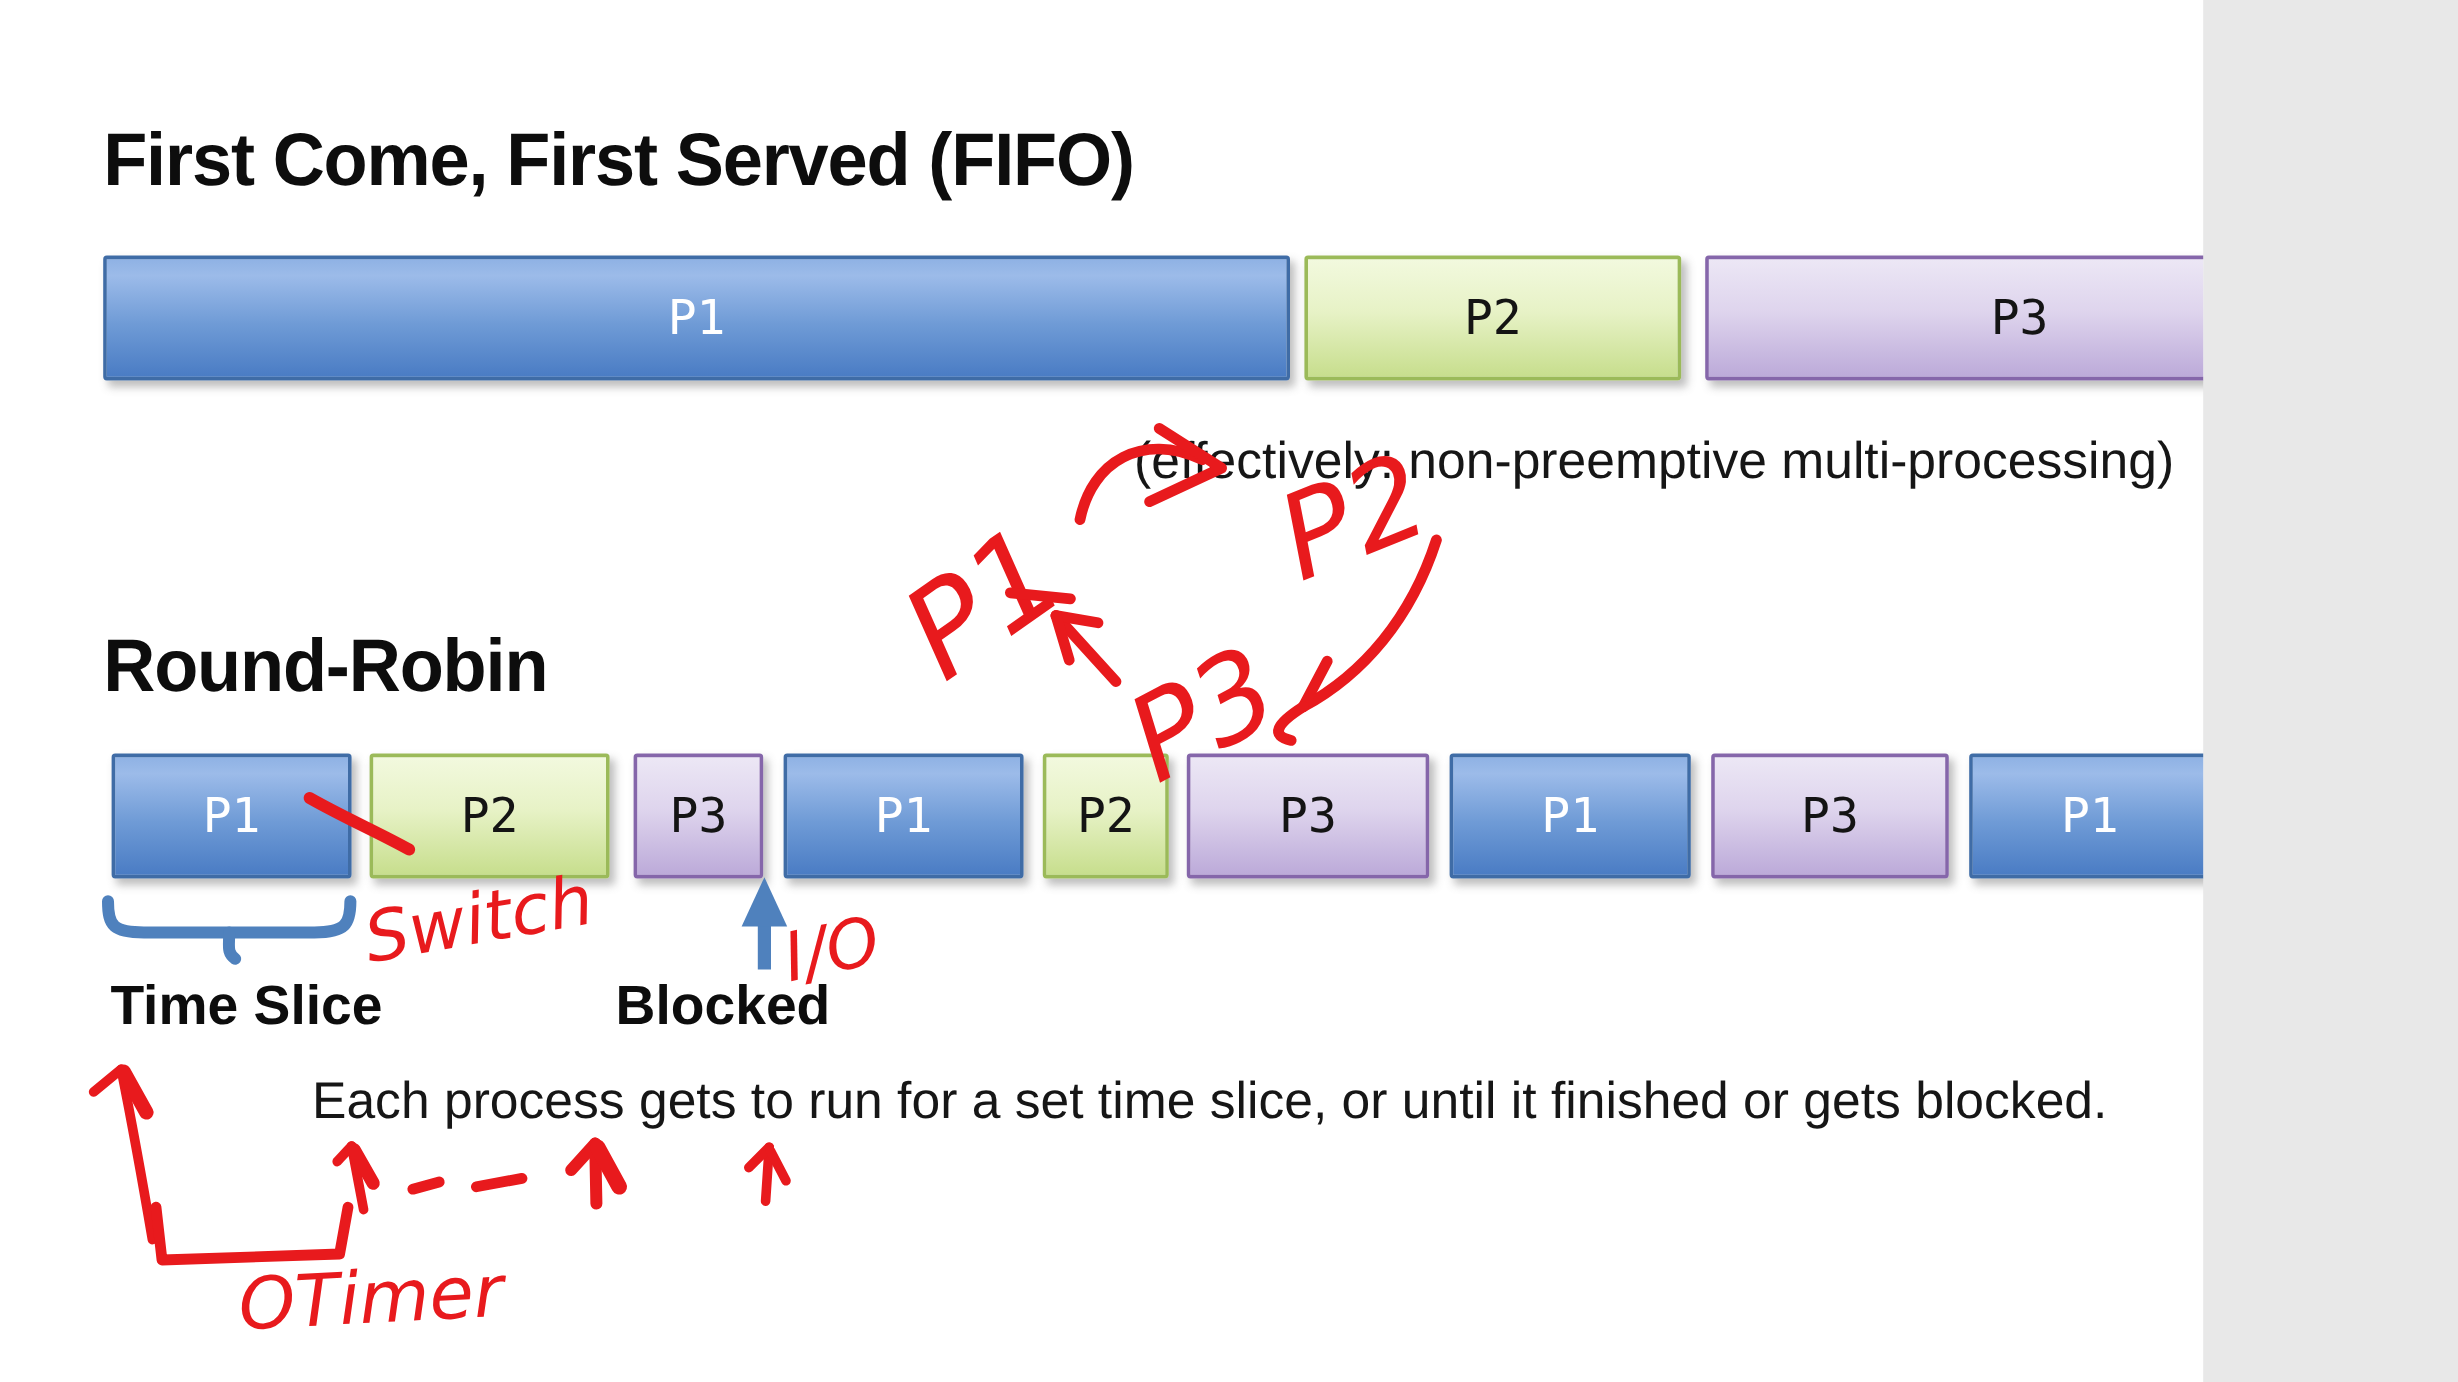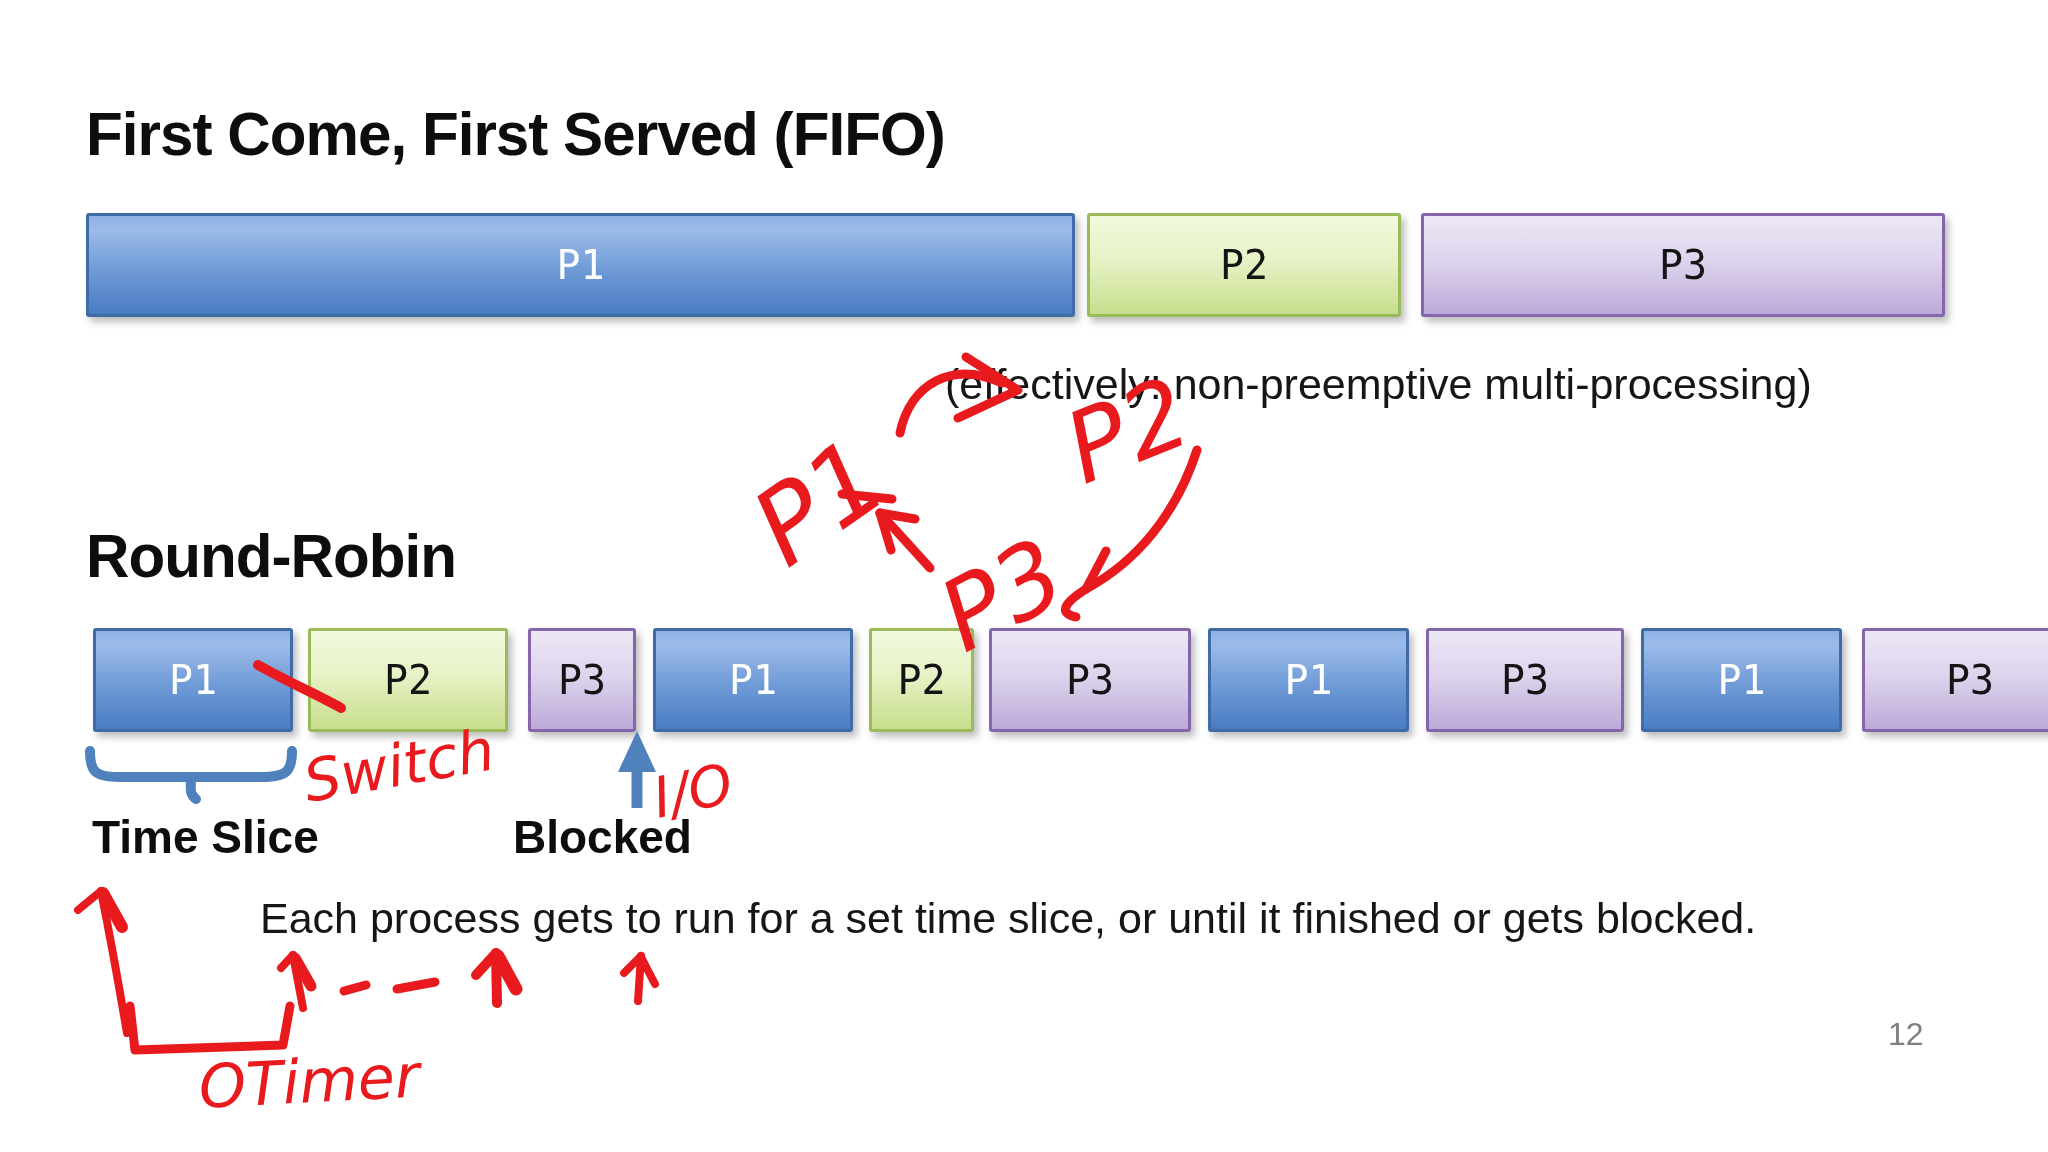--- a/index.html
+++ b/index.html
@@ -1,17 +1,17 @@
 <!DOCTYPE html>
 <html><head>
 <meta charset="utf-8">
 <style>
   html,body { margin:0; padding:0; background:#e8e8e8; }
   .slide {
-    position:relative; width:2048px; height:1152px;
+    position:relative; width:1836px; height:1152px;
     background:#ffffff; overflow:hidden;
     font-family:"Liberation Sans", sans-serif; color:#111;
   }
   .heading {
     position:absolute; font-weight:bold; color:#0d0d0d;
     font-size:62px; letter-spacing:-1px; white-space:nowrap;
     transform:scaleX(.97); transform-origin:left center;
   }
   .note {
     position:absolute; font-size:43px; color:#161616; white-space:nowrap;

